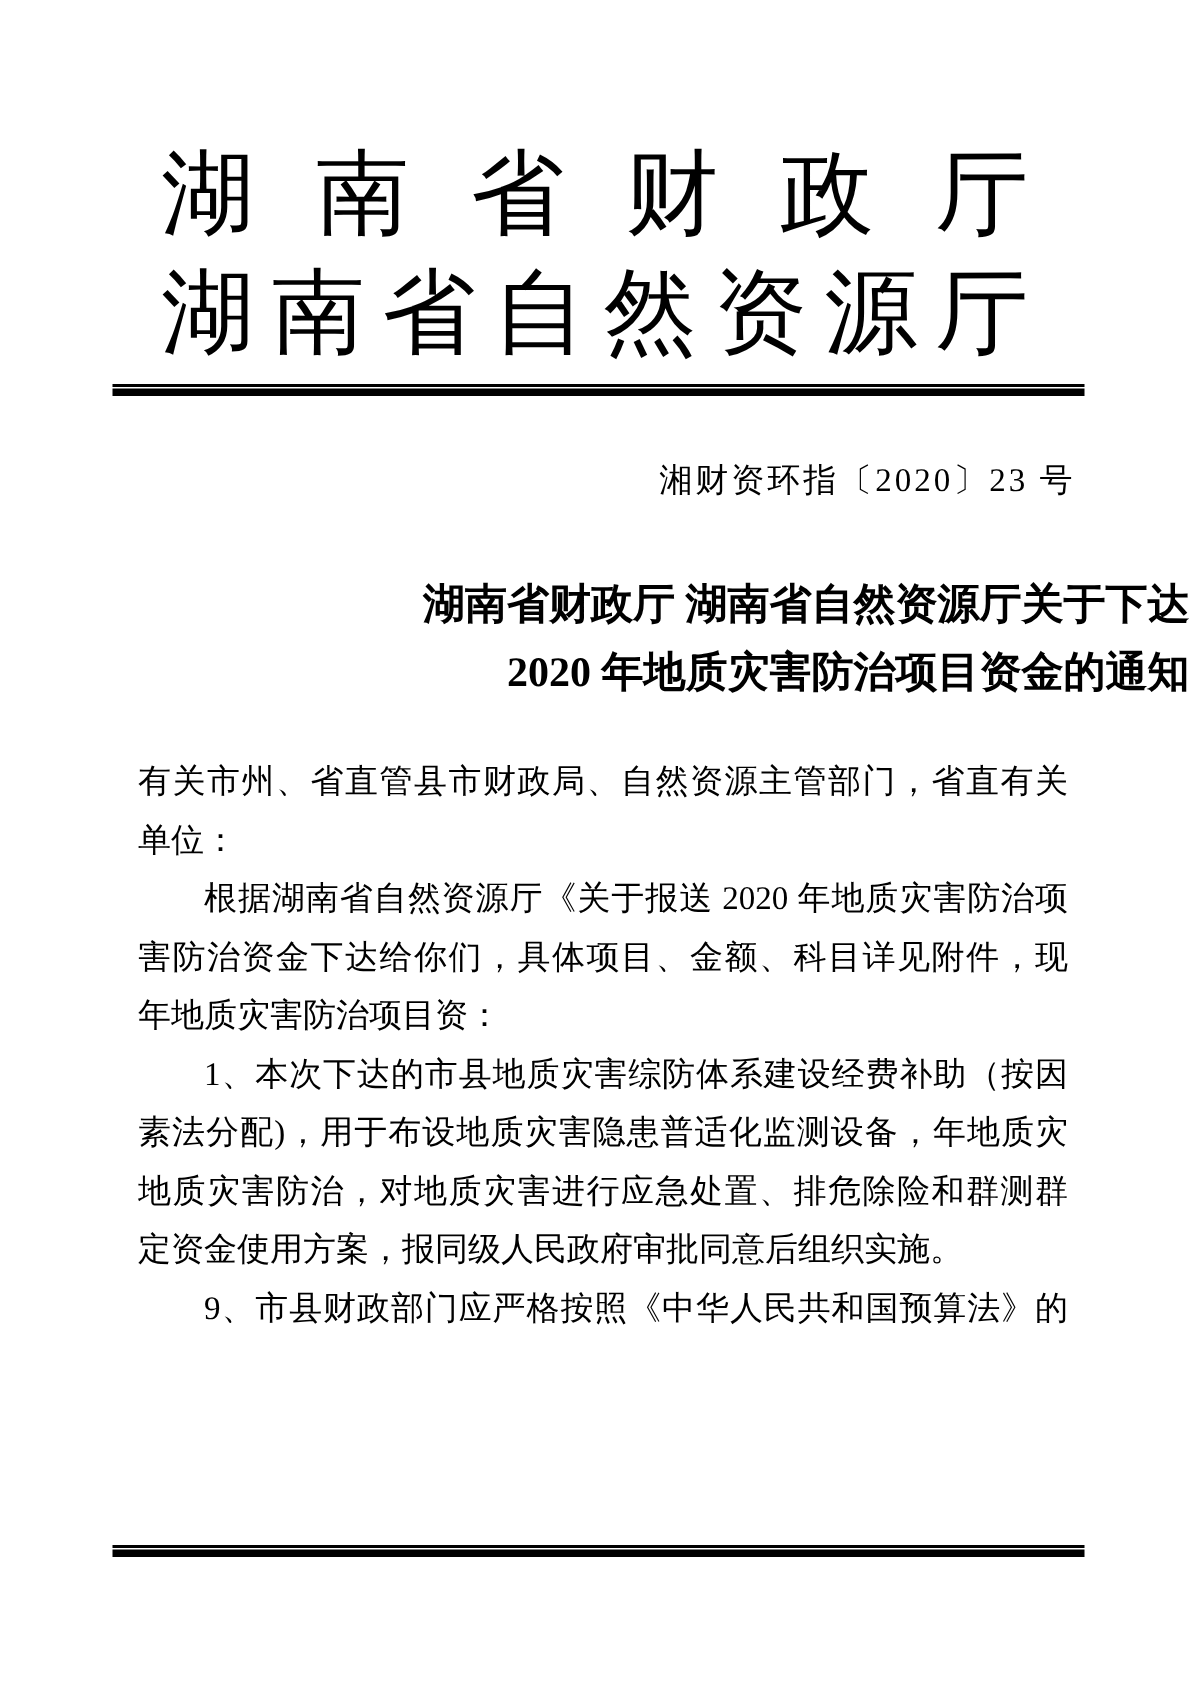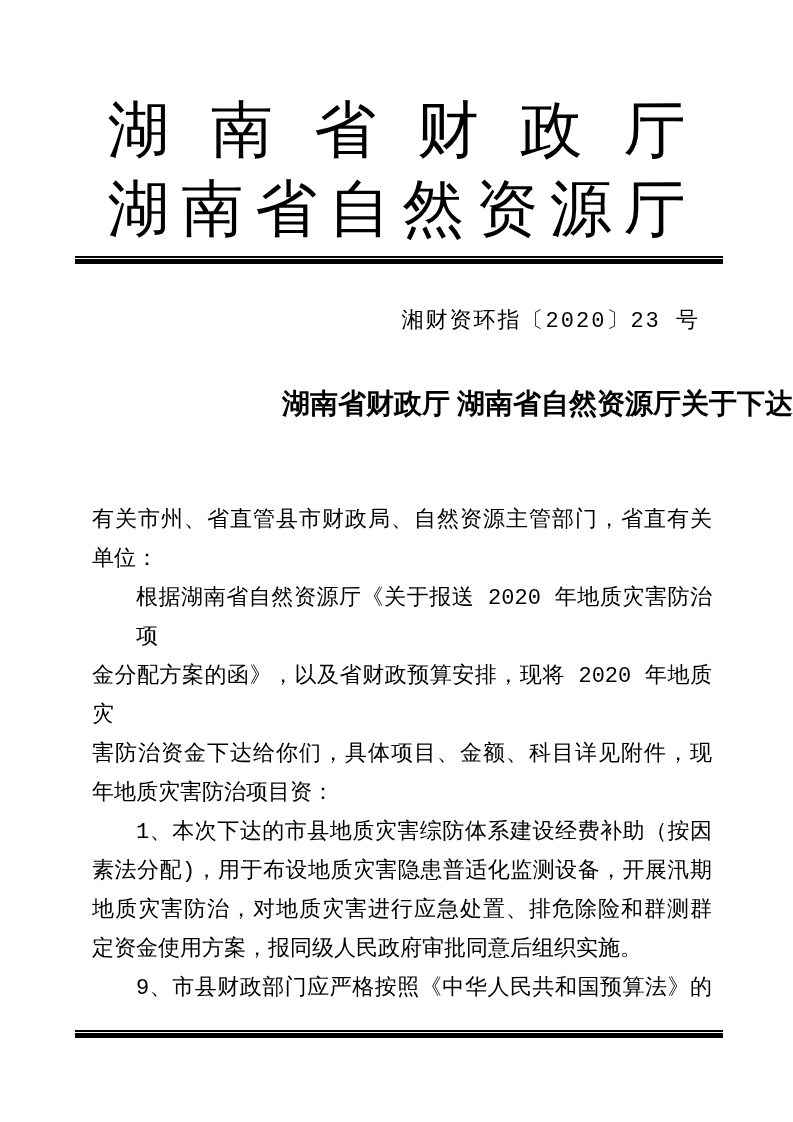--- a/index.html
+++ b/index.html
@@ -47,25 +47,24 @@
     border-bottom: 5px solid #000000;
     box-sizing: content-box;
   }
   .rule-top { top: 256px; }
   .rule-bottom { top: 1030px; }
 
   
   .doc-number {
     position: absolute;
     top: 305px;
-    right: 93px;
+    right: 76px;
     font-size: 22px;
     letter-spacing: 2px;
     white-space: nowrap;
-    font-family: Liberation Mono, monospace;
   }
 
   
   .doc-title {
     position: absolute;
     top: 381px;
     left: 0;
     width: 100%;
     text-align: right;
     font-size: 28px;
@@ -78,21 +77,20 @@
     position: absolute;
     top: 501px;
     left: 92px;
     width: 620px;
     font-size: 22px;
     line-height: 39px;
   }
   .body-line {
     text-align: left;
     white-space: nowrap;
-    font-family: Liberation Mono, monospace;
   }
   .body-line.fill {
     white-space: normal;
     text-align: justify;
     text-align-last: justify;
     text-justify: inter-character;
   }
   .body-line.indent {
     padding-left: 44px;
   }
@@ -122,36 +120,36 @@
         <span>厅</span>
       </div>
   </div>
 
   <div class="double-rule rule-top"></div>
 
   <div class="doc-number">湘财资环指〔2020〕23 号</div>
 
   <div class="doc-title">
     <div>湖南省财政厅 湖南省自然资源厅关于下达</div>
+    <div>2020 年地质灾害防治项目资金的通知</div>
   </div>
 
   <div class="body-text" id="body-text">
       <div>
         <div class="body-line fill">有关市州、省直管县市财政局、自然资源主管部门，省直有关</div>
         <div class="body-line">单位：</div>
       </div>
       <div>
         <div class="body-line fill indent">根据湖南省自然资源厅《关于报送 2020 年地质灾害防治项</div>
-        <div class="body-line fill">金分配方案的函》，以及省财政预算安排，现将 2020 年地质灾</div>
         <div class="body-line fill">害防治资金下达给你们，具体项目、金额、科目详见附件，现</div>
         <div class="body-line">年地质灾害防治项目资：</div>
       </div>
       <div>
         <div class="body-line fill indent">1、本次下达的市县地质灾害综防体系建设经费补助（按因</div>
-        <div class="body-line fill">素法分配)，用于布设地质灾害隐患普适化监测设备，开展汛期</div>
+        <div class="body-line fill">素法分配)，用于布设地质灾害隐患普适化监测设备，年地质灾</div>
         <div class="body-line fill">地质灾害防治，对地质灾害进行应急处置、排危除险和群测群</div>
         <div class="body-line">定资金使用方案，报同级人民政府审批同意后组织实施。</div>
       </div>
       <div>
         <div class="body-line fill indent">9、市县财政部门应严格按照《中华人民共和国预算法》的</div>
       </div>
     </div>
 
   <div class="double-rule rule-bottom"></div>
 

